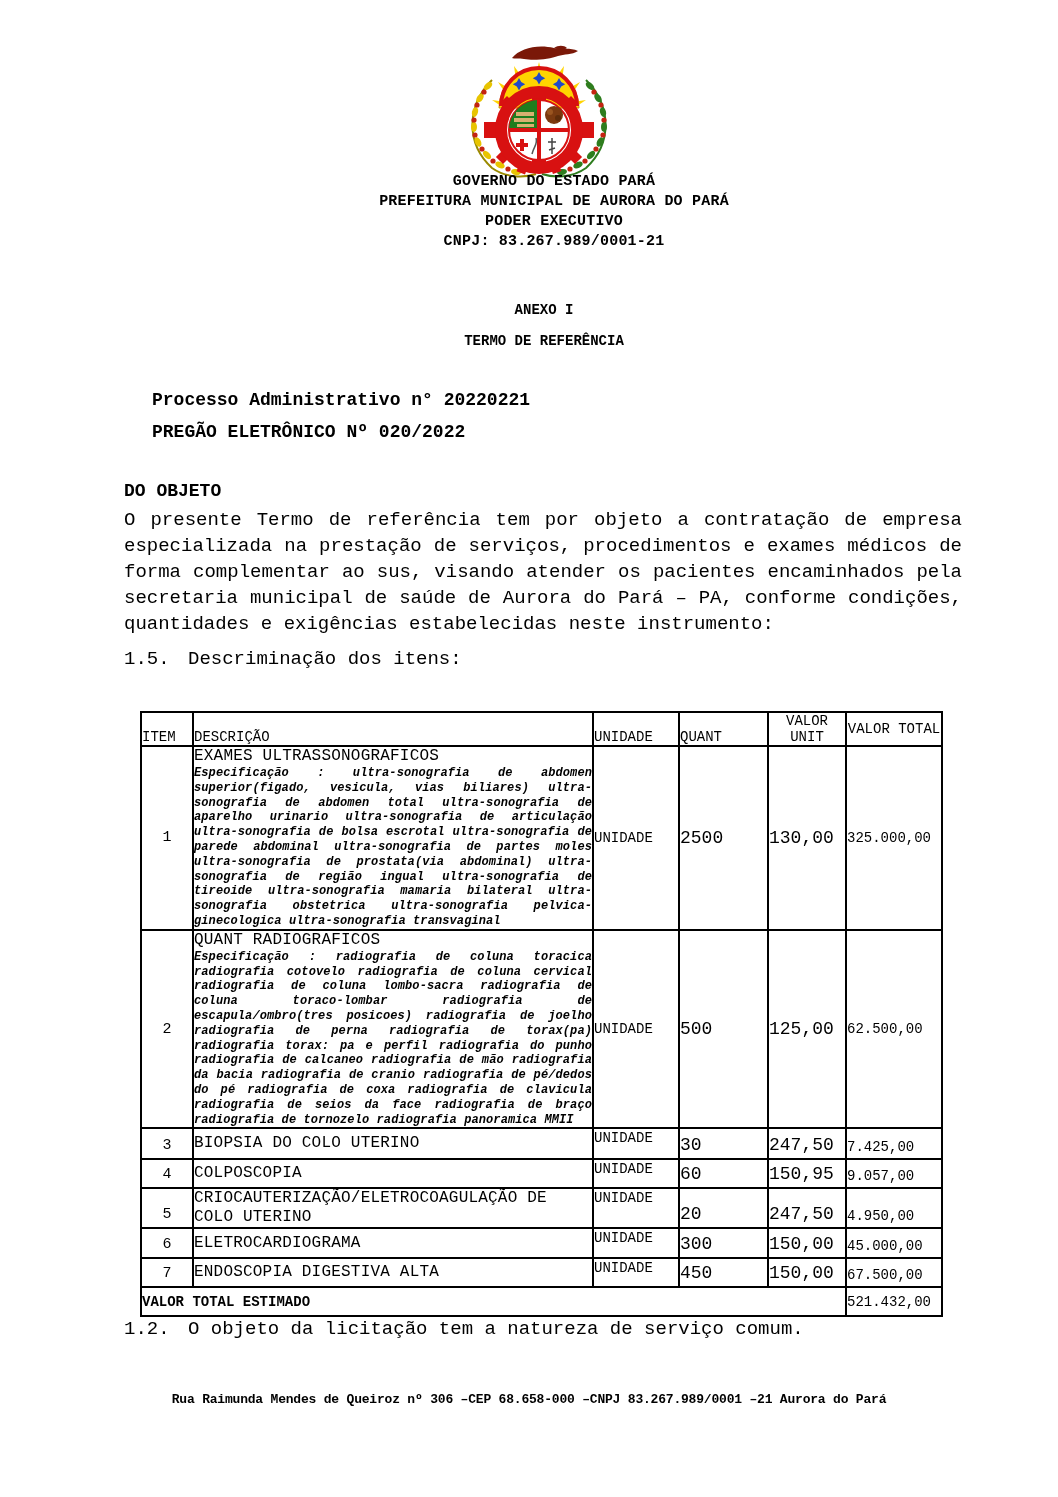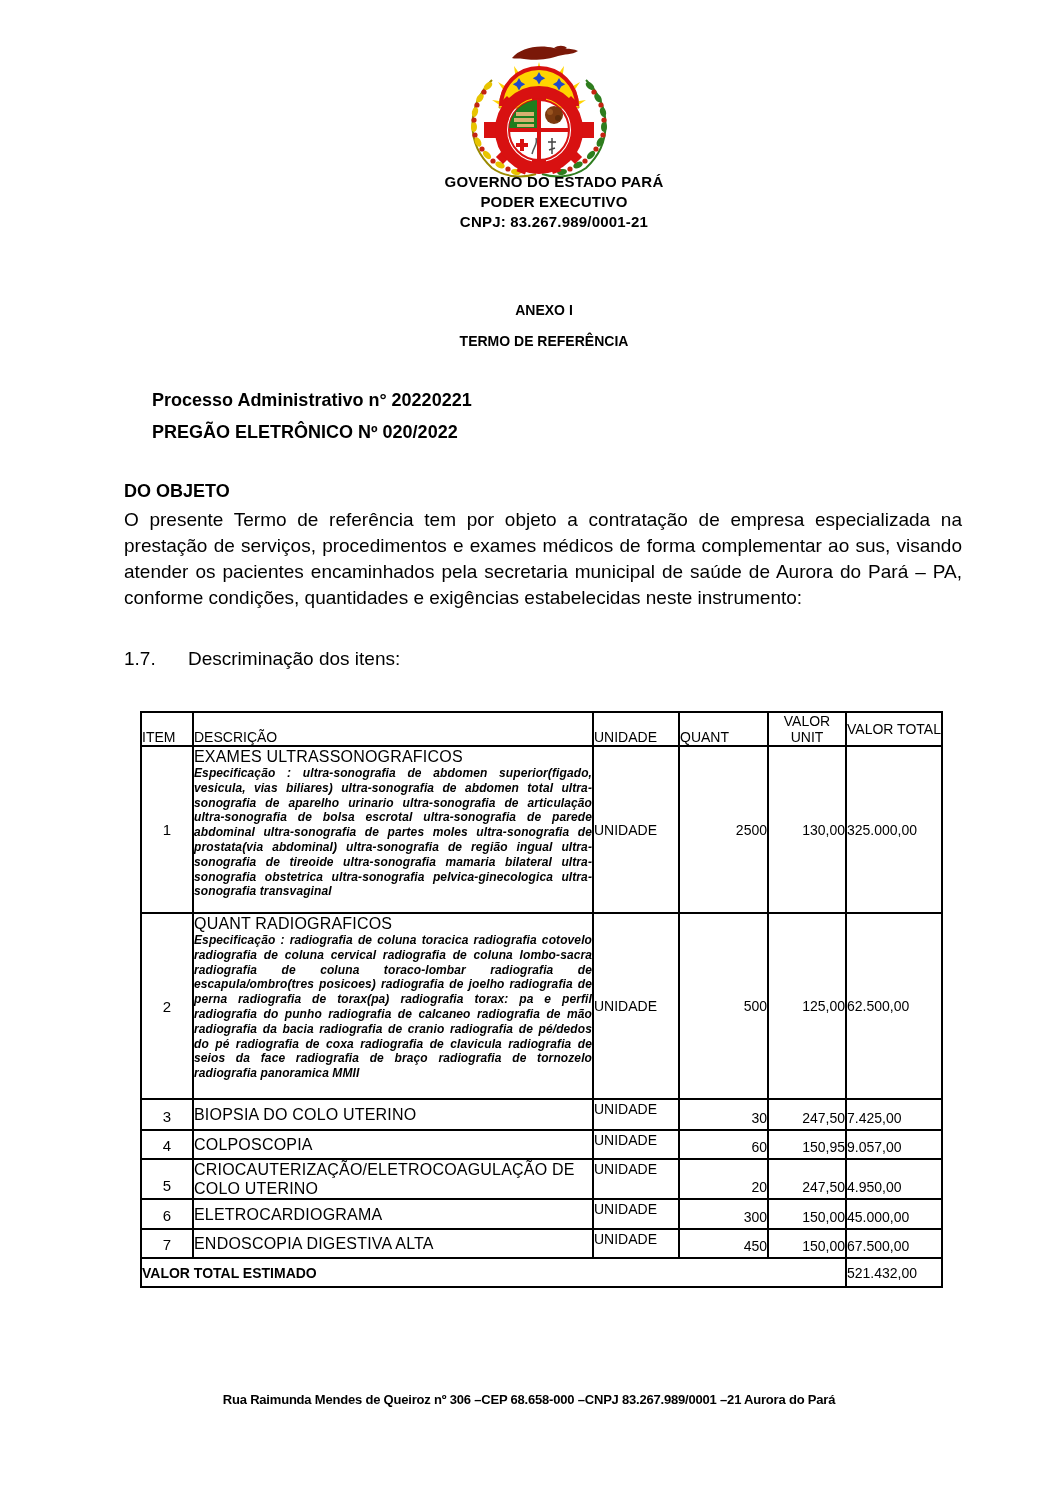--- a/index.html
+++ b/index.html
@@ -1,21 +1,21 @@
 <!DOCTYPE html>
 <html><head>
 <meta charset="utf-8">
 <style>
   html,body{margin:0;padding:0;background:#888;}
   .page{
     position:relative;
     width:1058px;height:1497px;
     background:#ffffff;
     margin:0 auto;
-    font-family:Liberation Sans, sans-serif;
+    font-family:Liberation Mono, monospace;
     color:#000;
     overflow:hidden;
   }
   .abs{position:absolute;}
 
   
   .gov-header{
     top:172px;left:50px;width:1008px;
     text-align:center;
     font-weight:bold;font-size:15px;line-height:20px;
@@ -62,21 +62,21 @@
   .v-bot{vertical-align:bottom;}
   .cell-desc{padding:1px 5px 2px 5px;}
   .desc-title{font-size:16px;line-height:19px;letter-spacing:0.2px;}
   .desc-spec{
     font-size:12px;line-height:14.8px;
     font-style:italic;font-weight:bold;
     text-align:justify;letter-spacing:0.1px;
   }
   .cell-unid{font-size:14px;text-align:left;padding-left:5px;}
   .cell-unid.v-top{padding-top:1px;}
-  .cell-num{font-size:14px;text-align:right;padding-right:7px;}
+  .cell-num{font-size:18px;padding-right:7px;}
   .cell-num.v-bot,.cell-total.v-bot{padding-bottom:3px;}
   .cell-total{font-size:14px;text-align:left;padding-left:5px;}
   .total-label{
     font-weight:bold;font-size:14px;text-align:left;
     padding-left:57px;vertical-align:middle;margin-top:47px;
   }
   .row-simple .cell-item{padding-bottom:4px;}
 
   .page-footer{
     top:1392px;left:0;width:1058px;text-align:center;
@@ -194,39 +194,40 @@
       </g>
       <path d="M78,112 C80,104 84,102 82,96" fill="none" stroke="#555" stroke-width="1.5"></path>
       <path d="M98,96 L98,112 M94,100 L102,100 M95,108 L101,106" fill="none" stroke="#444" stroke-width="1.5"></path>
       <line x1="85" y1="58" x2="85" y2="118" stroke="#d81111" stroke-width="4"></line>
       <line x1="55" y1="88" x2="115" y2="88" stroke="#d81111" stroke-width="4"></line>
     </g>
   </svg>
 
   <div class="abs gov-header">
     <div>GOVERNO DO ESTADO PARÁ</div>
+    <div>PREFEITURA MUNICIPAL DE AURORA DO PARÁ</div>
     <div>PODER EXECUTIVO</div>
     <div>CNPJ: 83.267.989/0001-21</div>
   </div>
 
   <div class="abs doc-title">
     <div>ANEXO I</div>
     <div>TERMO DE REFERÊNCIA</div>
   </div>
 
   <div class="abs process-block">
     <div>Processo Administrativo n° 20220221</div>
     <div>PREGÃO ELETRÔNICO Nº 020/2022</div>
   </div>
 
   <div class="abs object-heading">DO OBJETO</div>
   <div class="abs object-paragraph">O presente Termo de referência tem por objeto a contratação de empresa especializada na prestação de serviços, procedimentos e exames médicos de forma complementar ao sus, visando atender os pacientes encaminhados pela secretaria municipal de saúde de Aurora do Pará – PA, conforme condições, quantidades e exigências estabelecidas neste instrumento:</div>
 
   <div class="abs item-line item-11">
-    <span class="item-no">1.7.</span><span>Descriminação dos itens:</span>
+    <span class="item-no">1.5.</span><span>Descriminação dos itens:</span>
   </div>
 
   <table class="items">
     <colgroup>
       <col style="width:52px">
         <col style="width:400px">
         <col style="width:86px">
       <col style="width:89px">
         <col style="width:78px">
         <col style="width:96px">
@@ -310,16 +311,19 @@
       <td class="cell-total v-bot">67.500,00</td>
     </tr>
 
     <tr style="height:29px">
       <td colspan="5" class="total-label">VALOR TOTAL ESTIMADO</td>
       <td class="cell-total v-mid">521.432,00</td>
     </tr>
   </tbody>
     </table>
 
+  <div class="abs item-line item-12">
+    <span class="item-no">1.2.</span><span>O objeto da licitação tem a natureza de serviço comum.</span>
+  </div>
 
   <div class="abs page-footer">Rua Raimunda Mendes de Queiroz  nº 306 –CEP 68.658-000 –CNPJ 83.267.989/0001 –21 Aurora do Pará</div>
 
 </div>
 
 </body></html>

